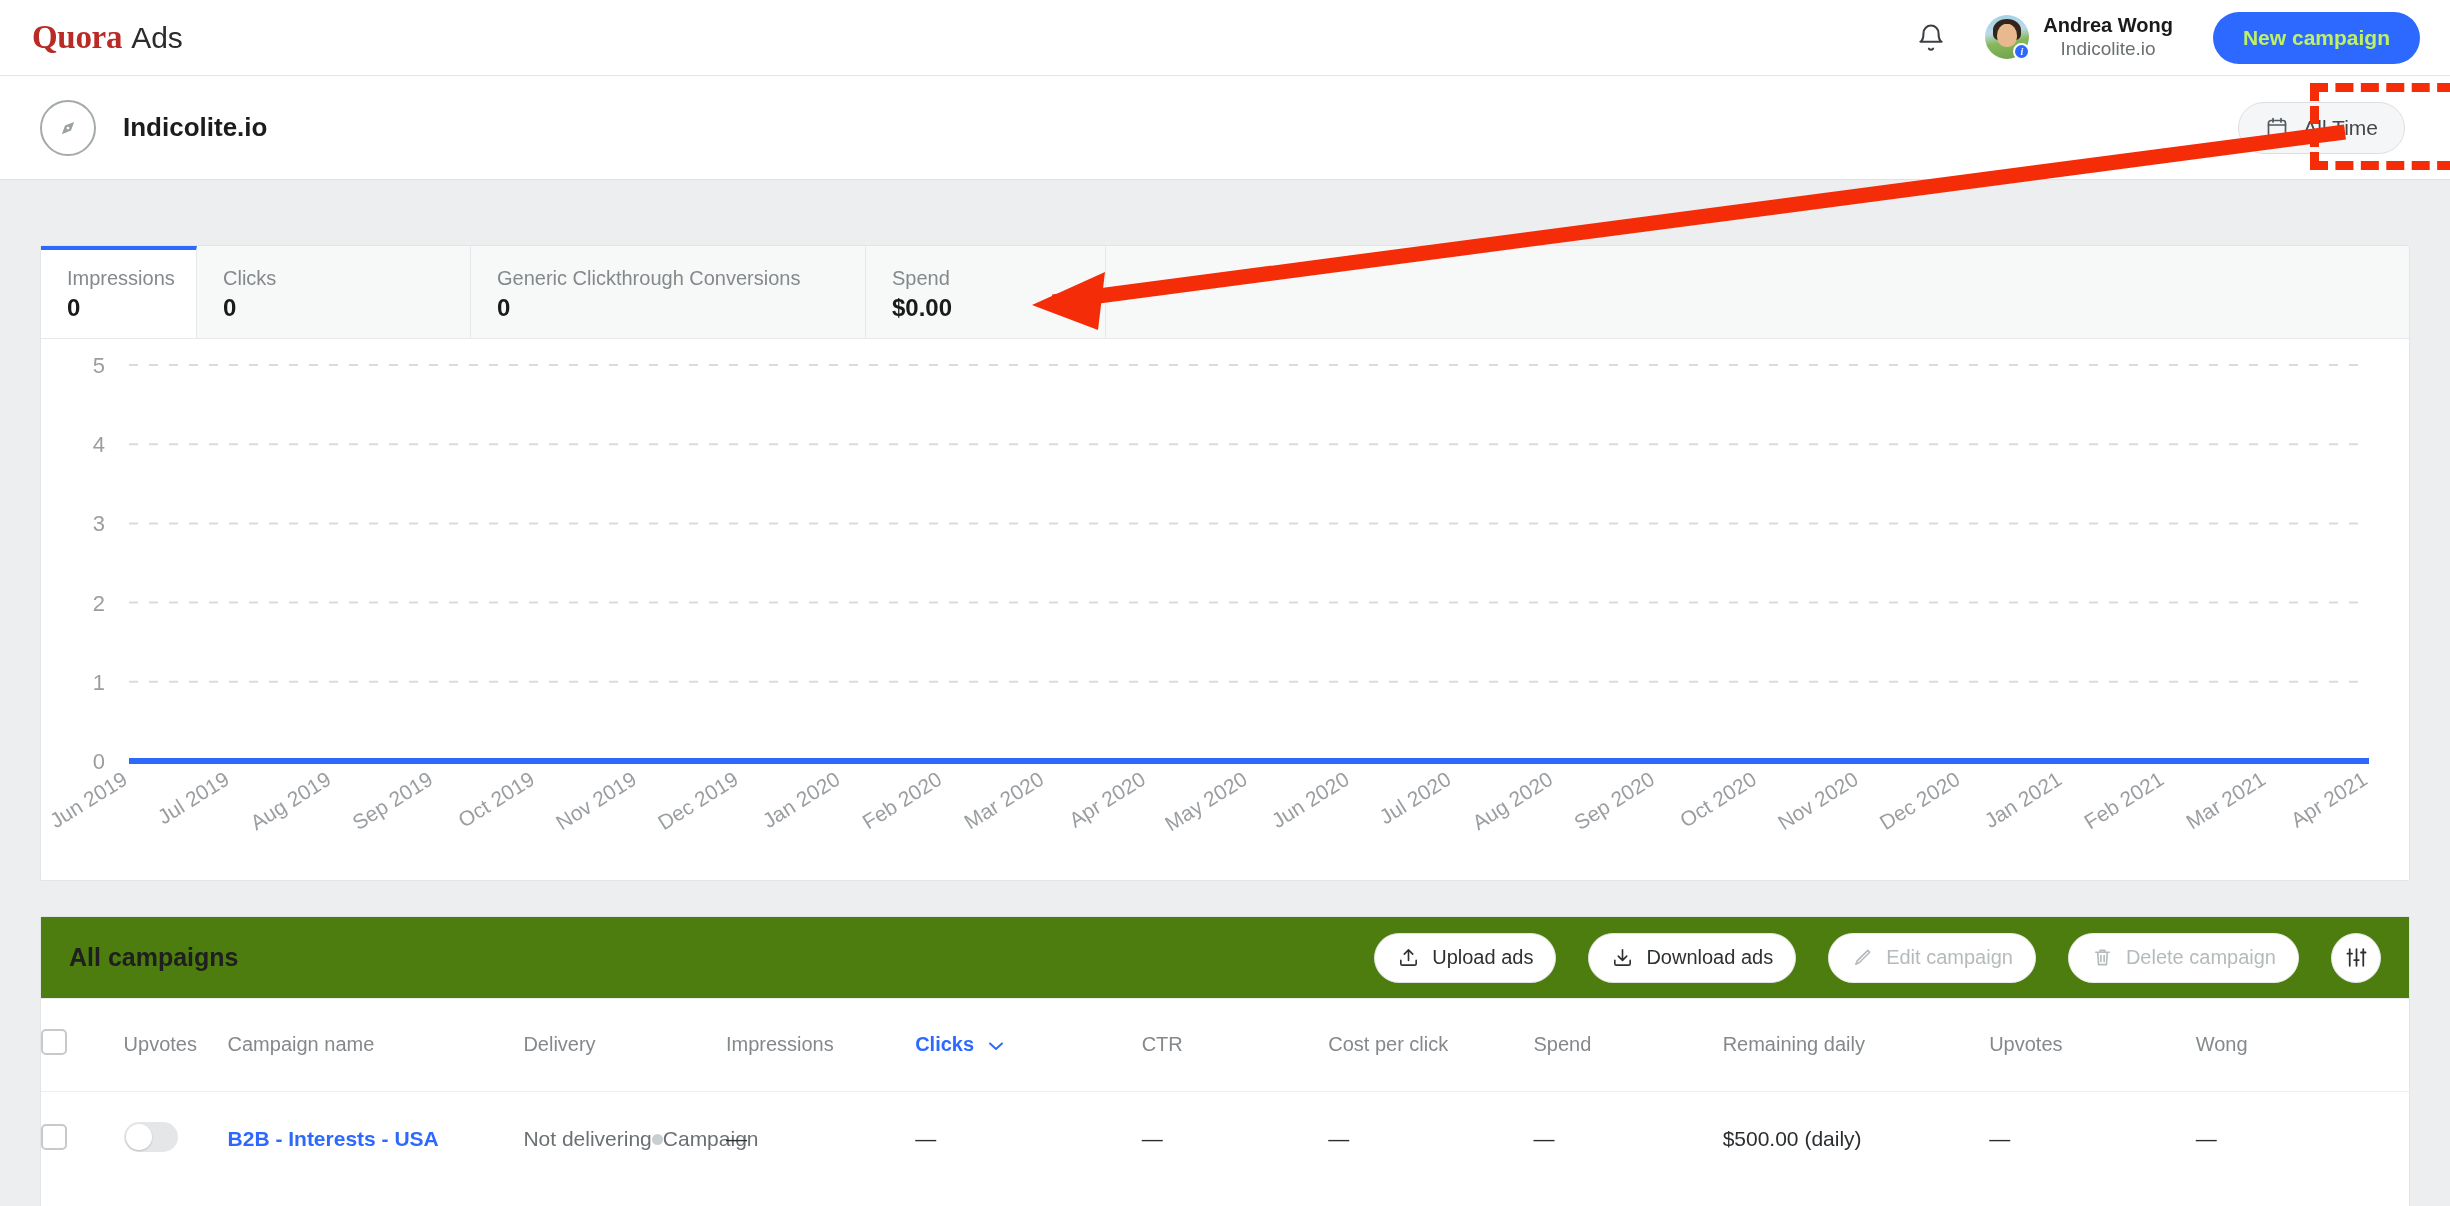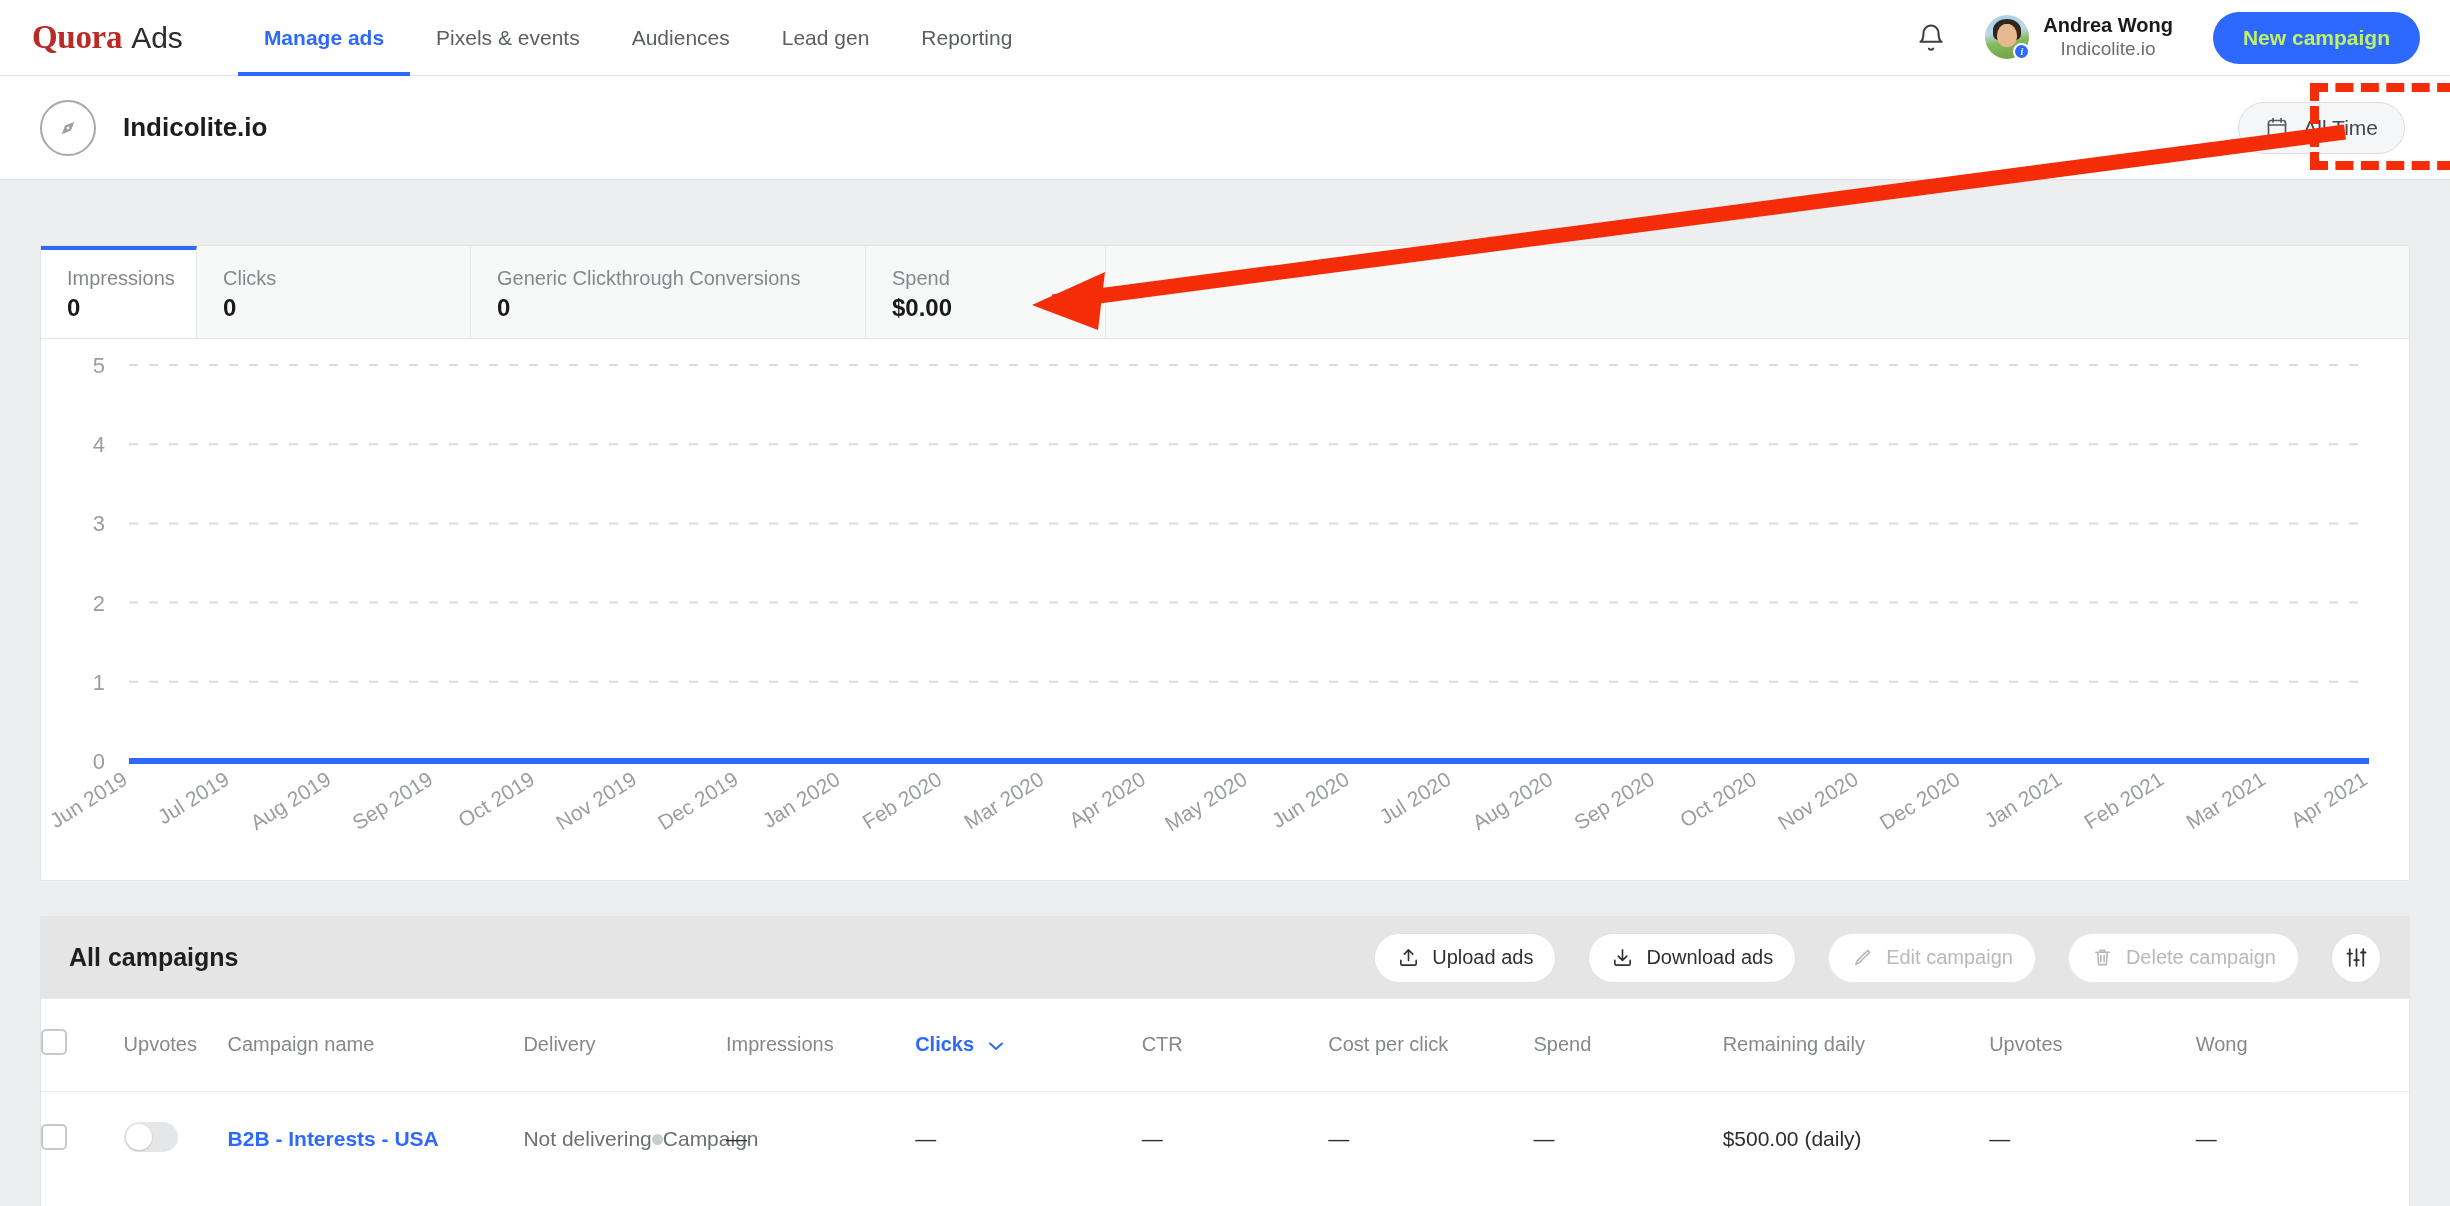--- a/index.html
+++ b/index.html
@@ -114,21 +114,21 @@
   .plot { position: relative; width: 100%; height: 542px; }
   .plot svg { display: block; }
 
   
   .camp-card {
     position: absolute; left: 40px; top: 916px; width: 2370px; height: 320px;
     background: #fff; border: 1px solid #e2e4e5; border-radius: 2px;
   }
   .camp-toolbar {
     height: 82px; display: flex; align-items: center; padding: 0 28px 0 28px;
-    background: #e5e5e5; border-bottom: 1px solid #e9ebec;
+    background: #4d7c0f; border-bottom: 1px solid #e9ebec;
   }
   .camp-title { font-size: 25px; font-weight: 700; color: #1f1f1f; }
   .tbtn-group { margin-left: auto; display: flex; align-items: flex-start; gap: 32px; }
   .tbtn {
     height: 50px; padding: 0 22px; border-radius: 999px; background: #fff;
     border: 1px solid #dfe2e3; font-size: 20px; color: #2e3133;
     font-family: "Liberation Sans", sans-serif; cursor: pointer;
     display: flex; align-items: center; gap: 12px; white-space: nowrap;
   }
   .tbtn.disabled { color: #b5babd; border-color: #e8eaeb; cursor: default; }
@@ -175,37 +175,20 @@
 <body>
 
 <div class="page">
 
   <div class="topnav">
     <div class="brand">
       <span class="brand-quora">Quora</span>
       <span class="brand-ads">Ads</span>
     </div>
 
-    <div class="navtabs">
-      <div class="navtab active">
-        <span>Manage ads</span>
-      </div>
-      <div class="navtab">
-        <span>Pixels &amp; events</span>
-      </div>
-      <div class="navtab">
-        <span>Audiences</span>
-      </div>
-      <div class="navtab">
-        <span>Lead gen</span>
-      </div>
-      <div class="navtab">
-        <span>Reporting</span>
-      </div>
-    </div>
 
     <div class="nav-right">
       <div class="bell">
         <svg width="30" height="32" viewBox="0 0 24 24" fill="none" stroke="#3c4043" stroke-width="1.6" stroke-linecap="round" stroke-linejoin="round">
           <path d="M18 8a6 6 0 1 0-12 0c0 6-2.5 7-2.5 7h17S18 14 18 8z"></path>
           <path d="M10.3 20.5a2 2 0 0 0 3.4 0"></path>
         </svg>
       </div>
 
       <div class="user">

